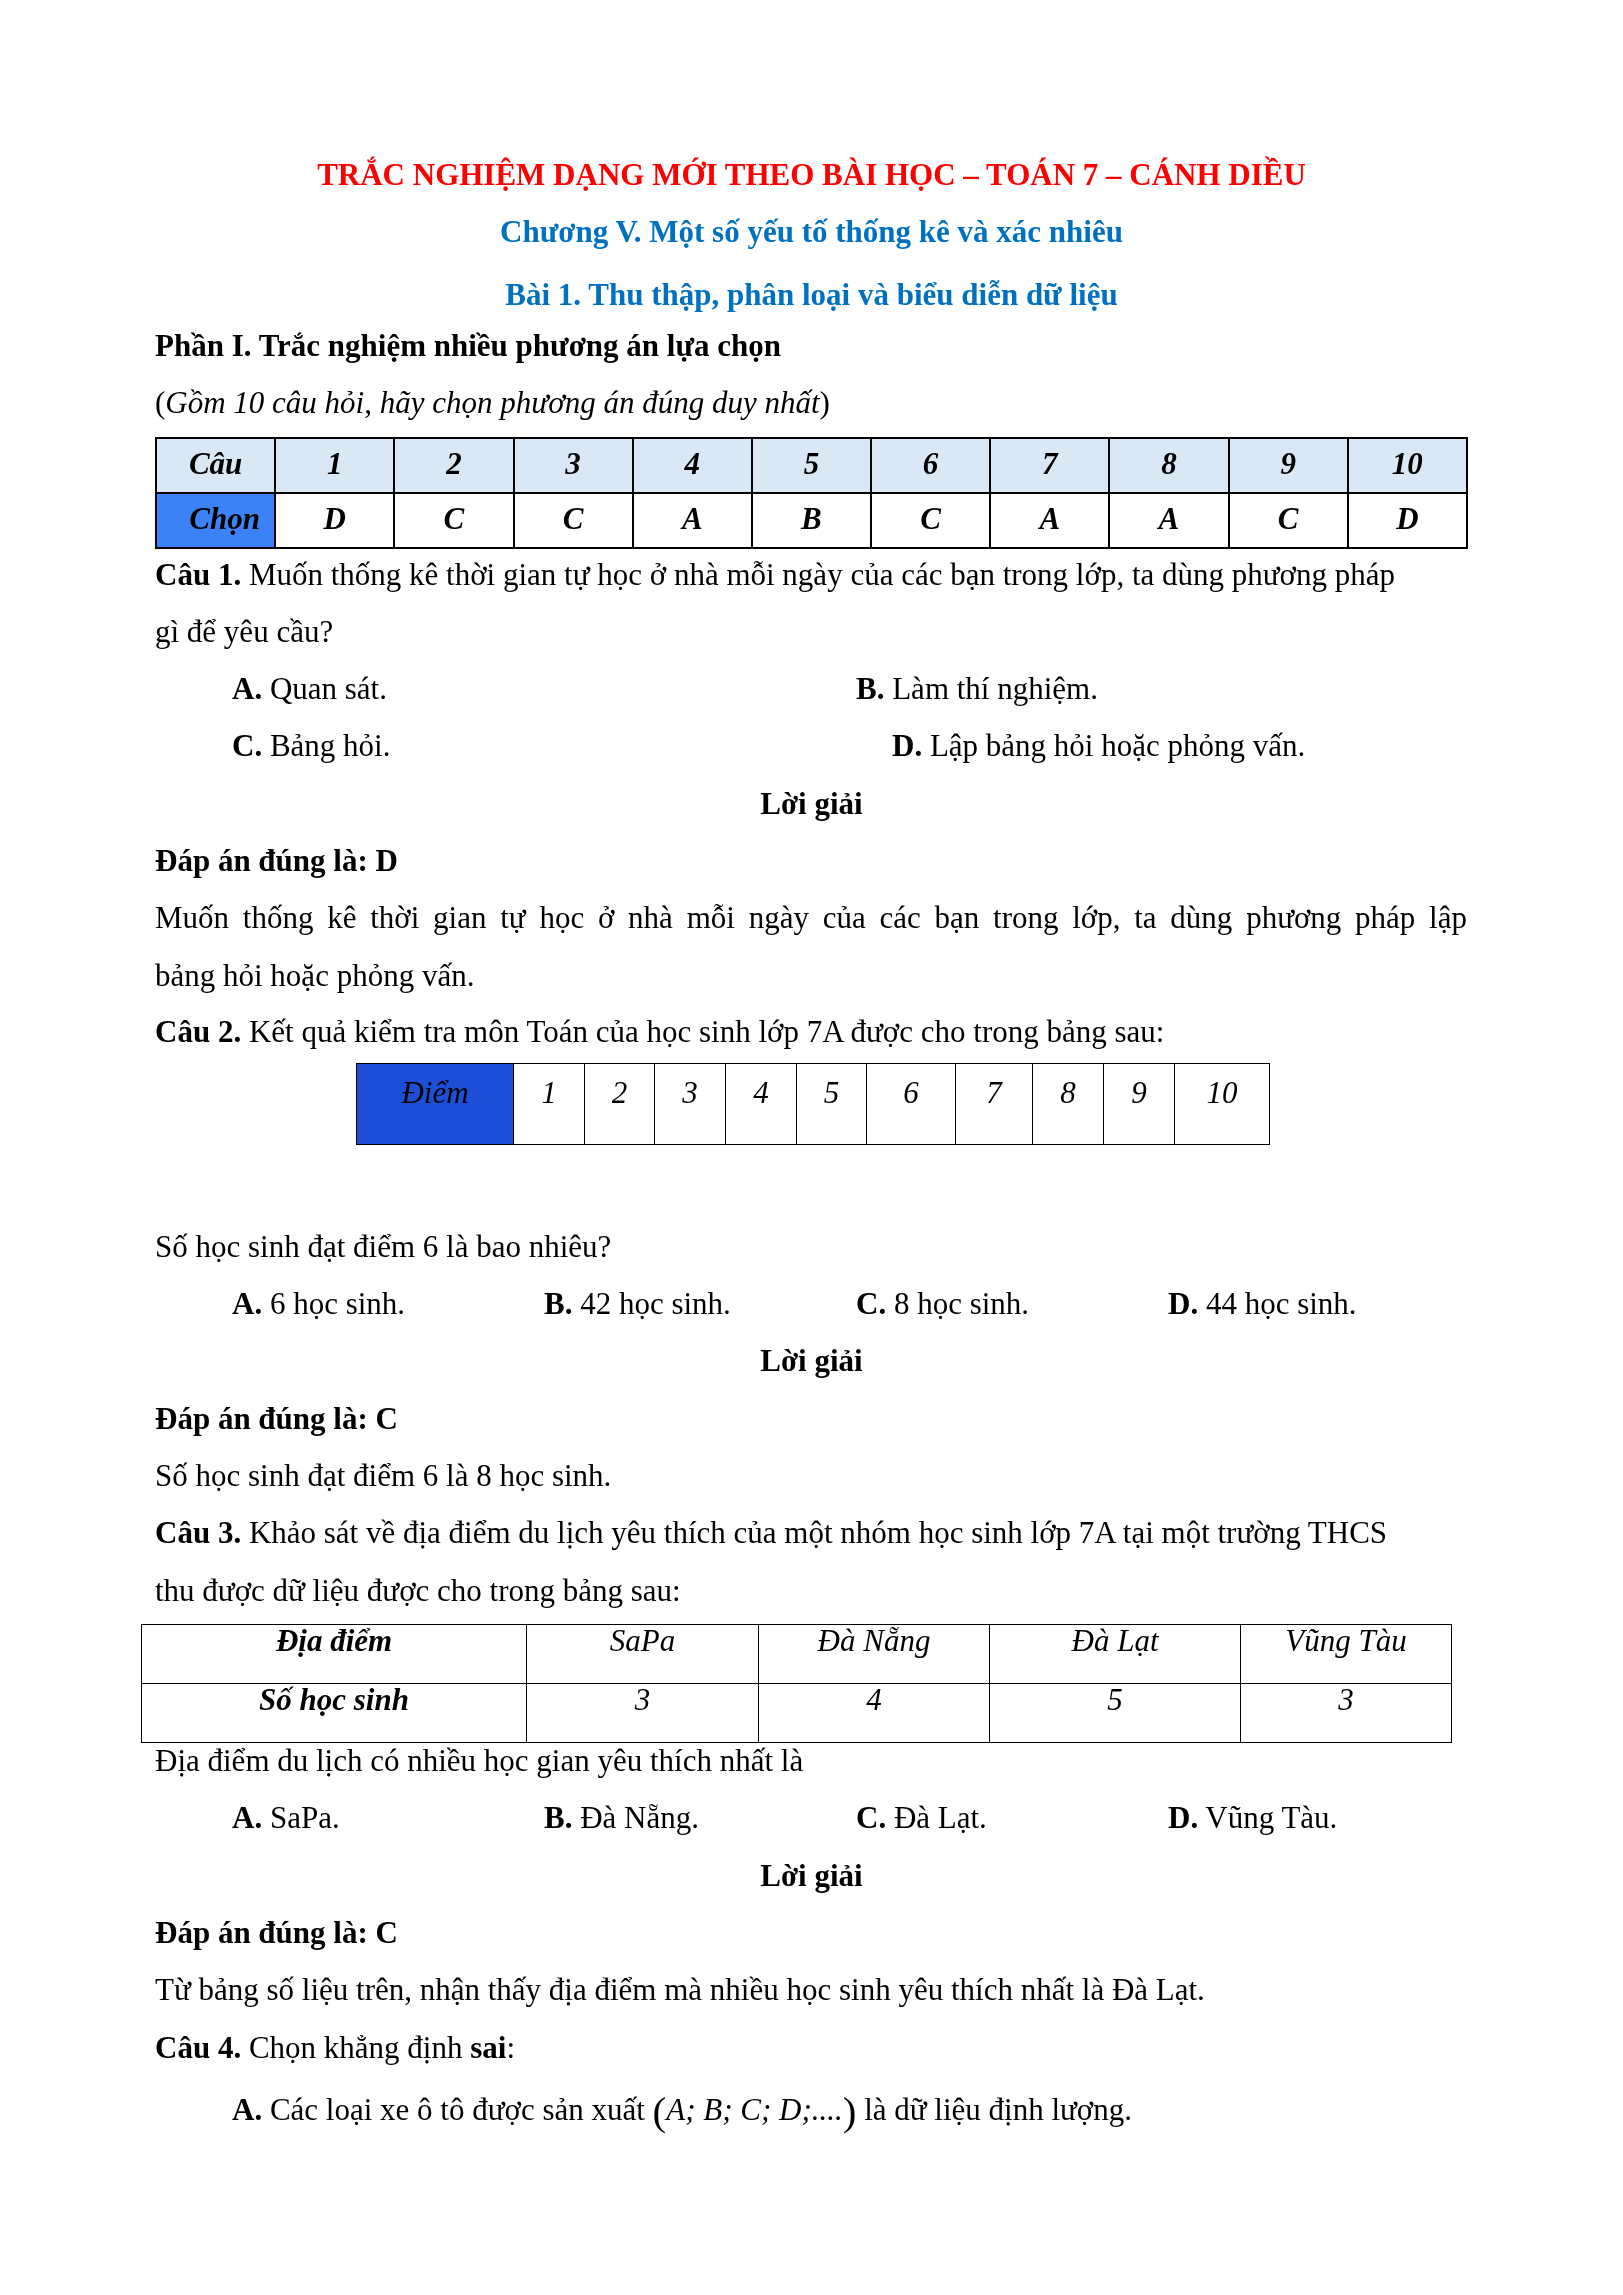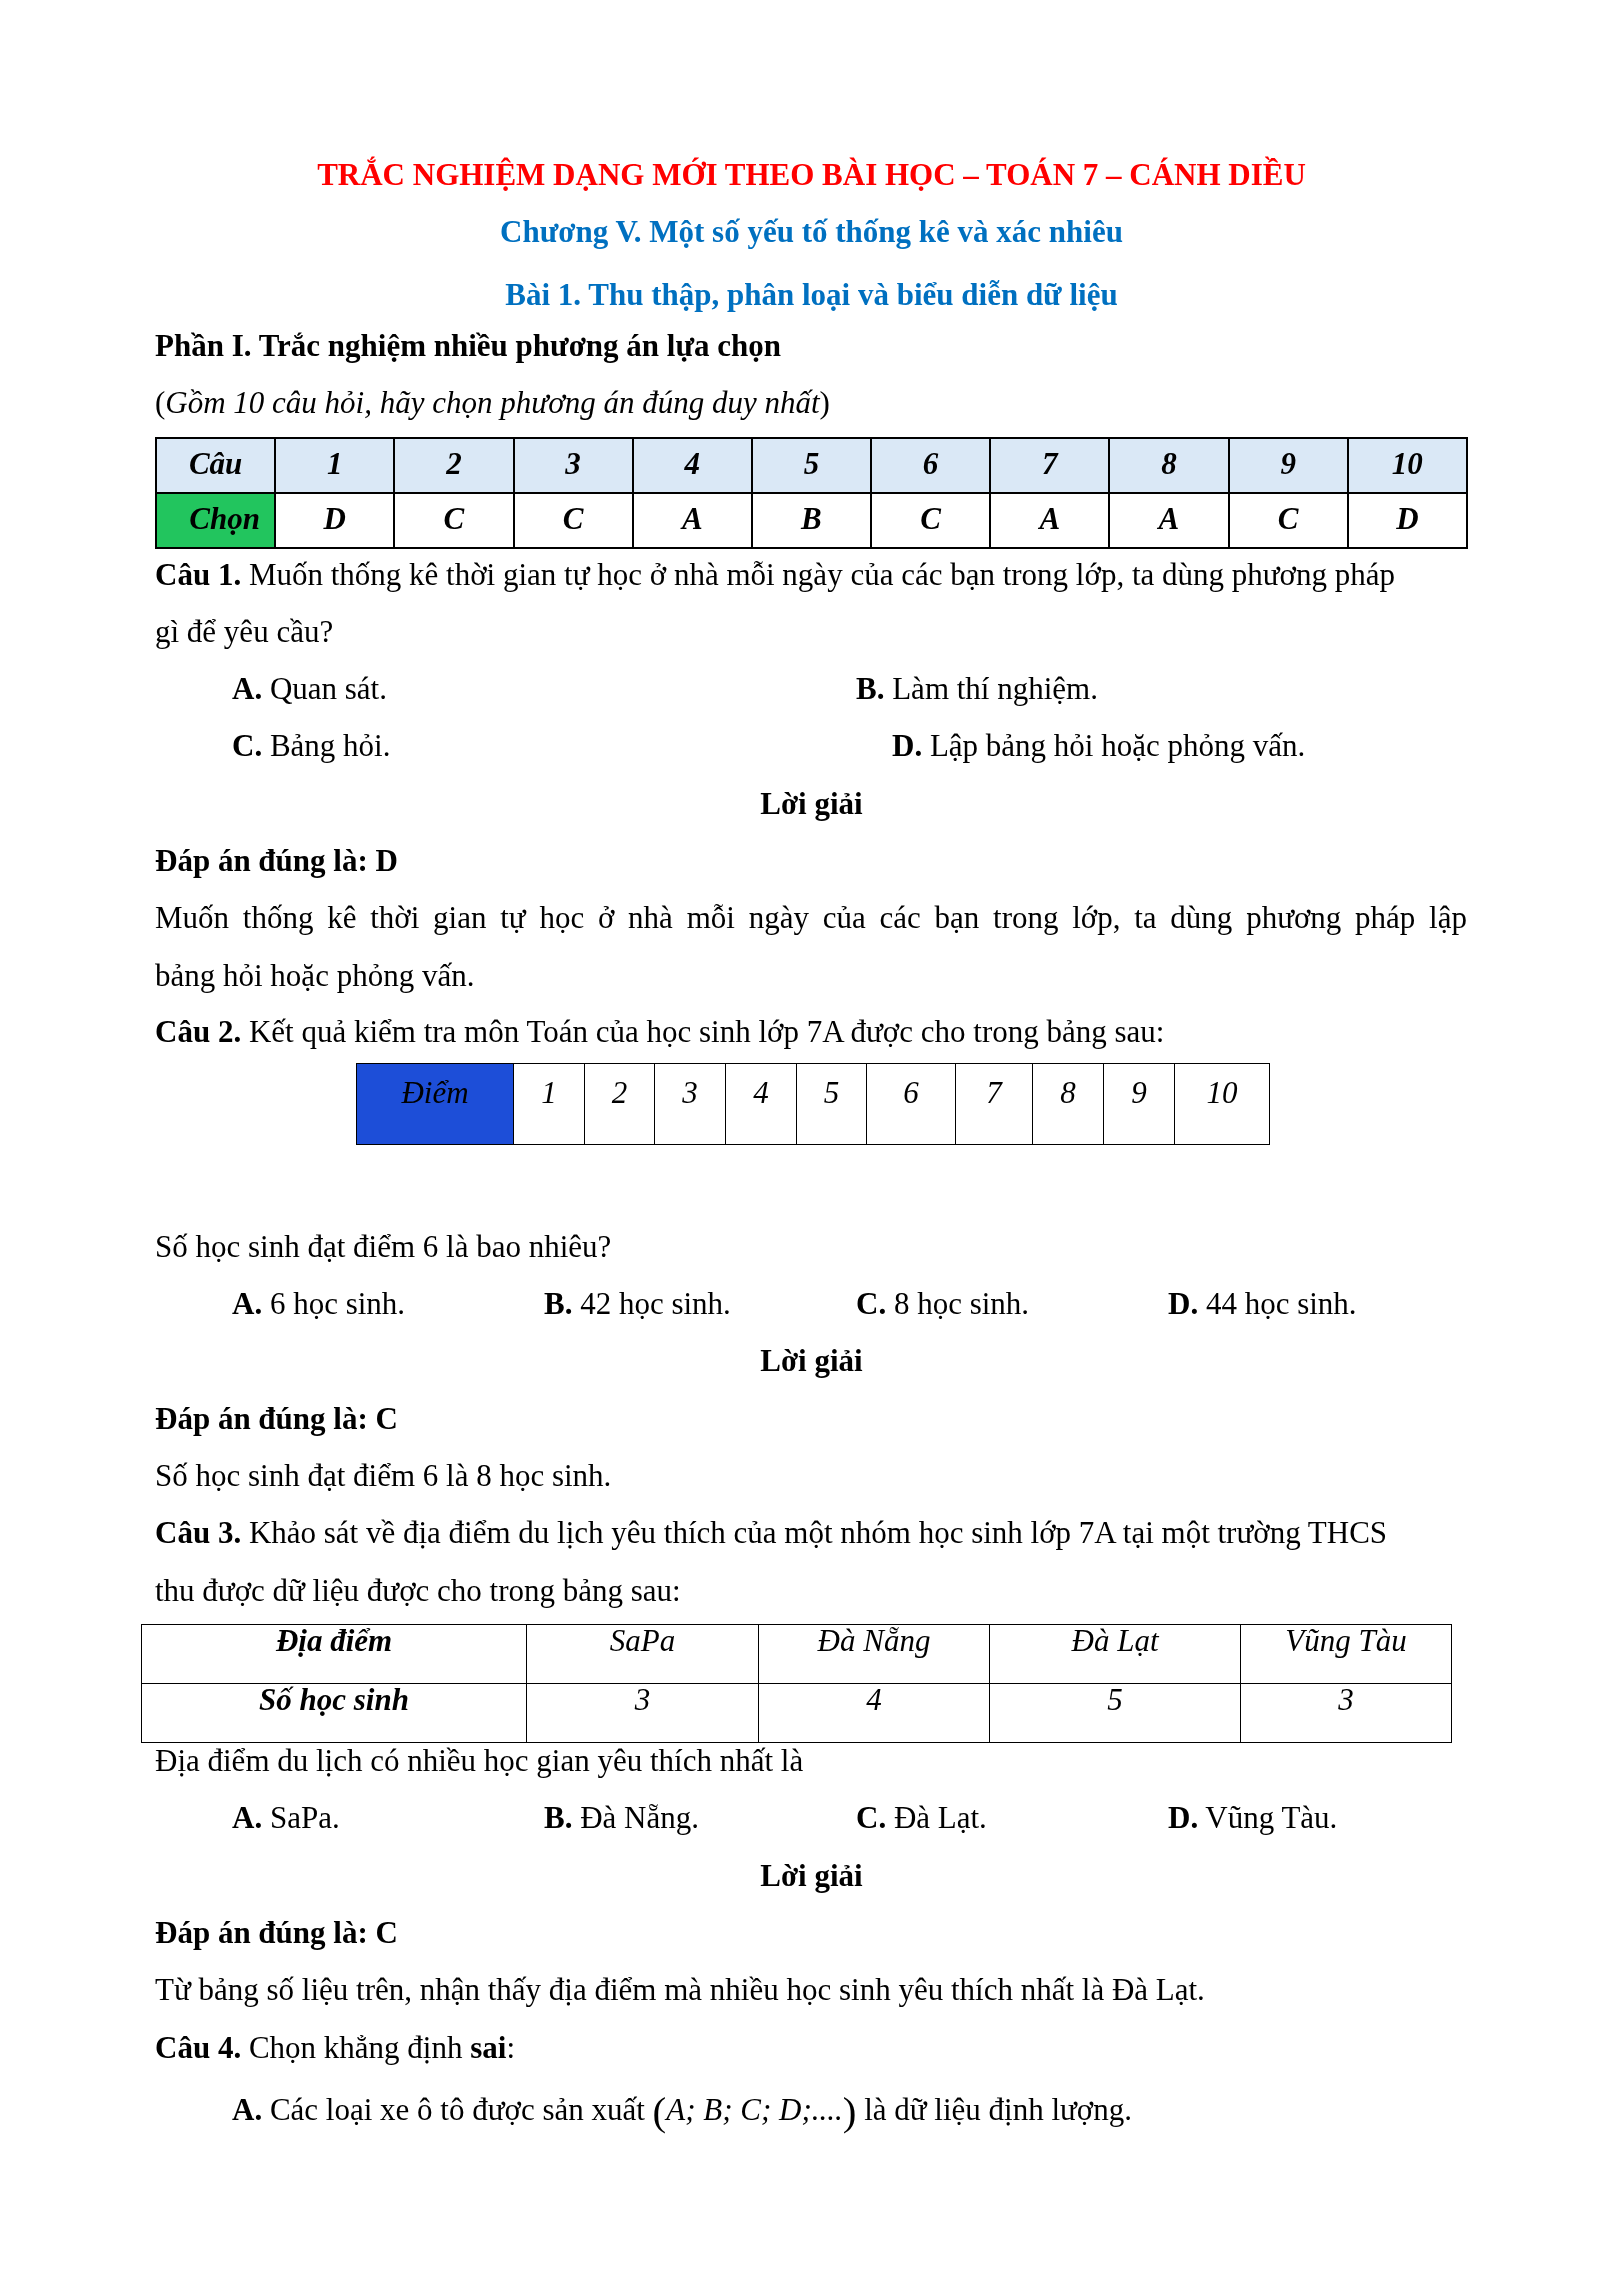--- a/index.html
+++ b/index.html
@@ -11,21 +11,21 @@
   .abs { position: absolute; white-space: nowrap; line-height: 1; }
   .center { left: 0; width: 1623px; text-align: center; }
   .title-red { color: #FF0000; font-weight: bold; font-size: 31px; }
   .title-blue { color: #0070C0; font-weight: bold; font-size: 31px; }
   .bold { font-weight: bold; }
   .italic { font-style: italic; }
   table { border-collapse: collapse; position: absolute; table-layout: fixed; }
   td { border: 2px solid #000; text-align: center; vertical-align: top; padding: 0; line-height: 1; font-style: italic; }
   .t1 td { font-weight: bold; font-size: 31px; height: 55px; padding-top: 9.4px; box-sizing: border-box; }
   .t1 tr.hdr td { background: #DAE8F6; }
-  .t1 td.rowlabel { background: #22c55e; padding-left: 18px; }
+  .t1 td.rowlabel { background: #3b82f6; padding-left: 18px; }
   .t2 td { font-size: 31px; height: 81px; padding-top: 12.6px; box-sizing: border-box; border-width: 1.6px; }
   .t2 td.rowlabel { background: #1d4ed8; }
   .t3 td { font-size: 31px; height: 59px; padding-top: 0; box-sizing: border-box; border-width: 1.6px; }
   .t3 td.rowlabel { font-weight: bold; }
   .opt-label { font-weight: bold; }
   .math-paren { font-size: 41px; vertical-align: -4.7px; }
 </style>
 </head>
 <body>
 

